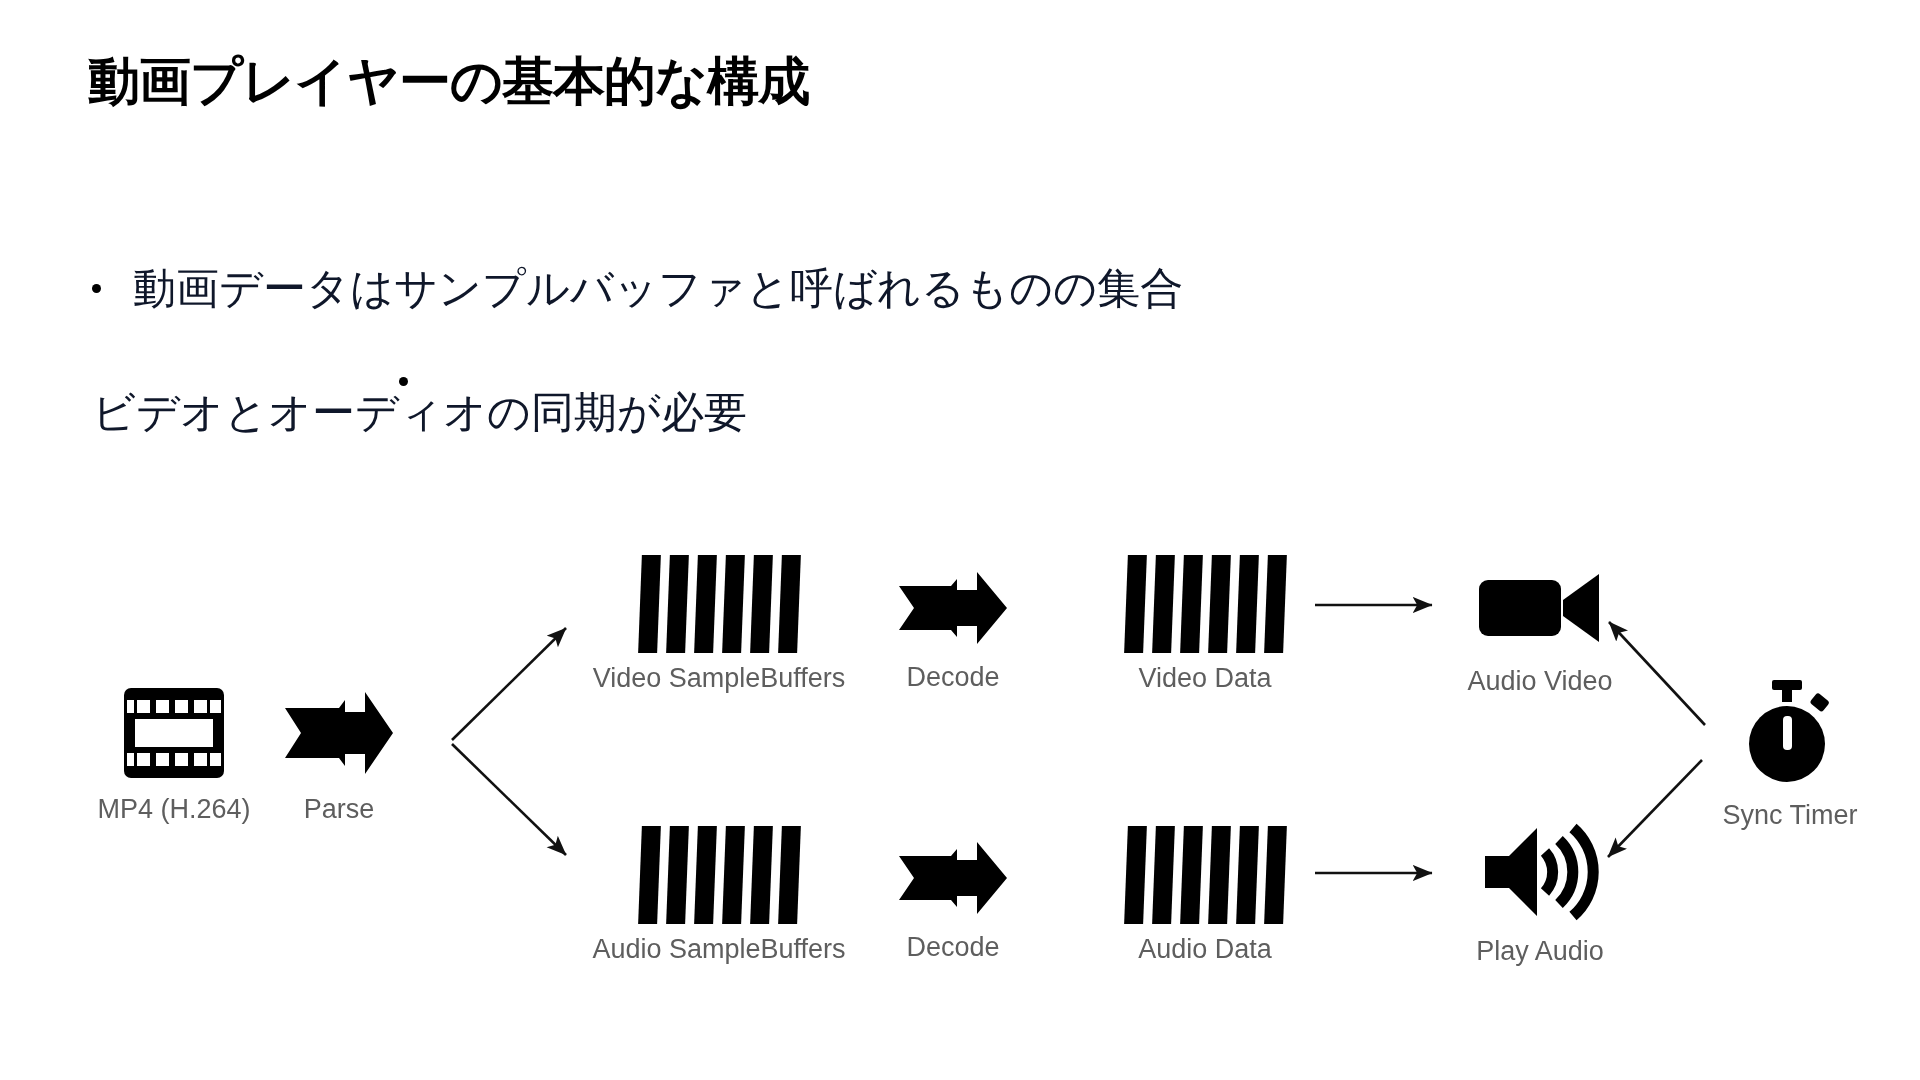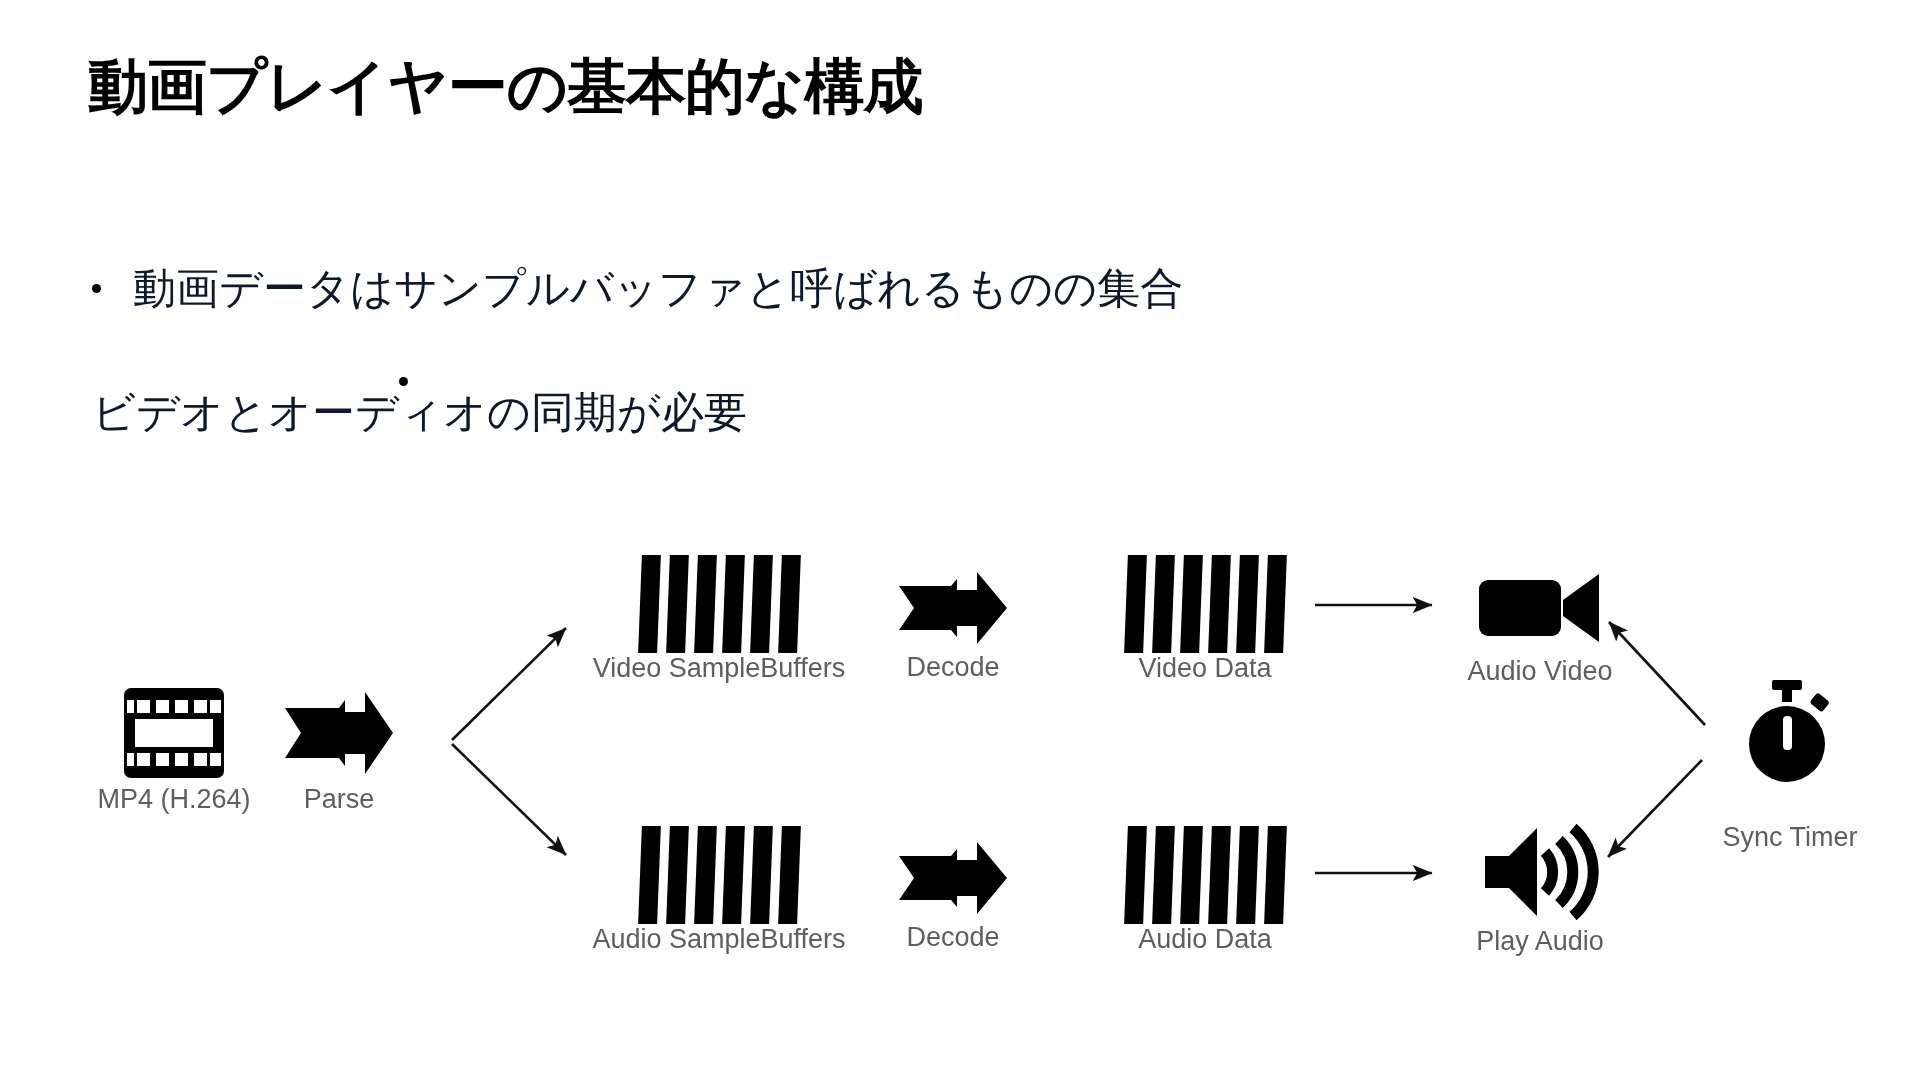--- a/index.html
+++ b/index.html
@@ -22,21 +22,21 @@
     width: 1920px;
     height: 1080px;
     background: #ffffff;
   }
 
   
   #title {
     position: absolute;
     left: 88px;
     top: 52px;
-    font-size: 60px;
+    font-size: 52px;
     font-weight: 700;
     letter-spacing: -1px;
     line-height: 1.15;
     color: #000000;
     white-space: nowrap;
   }
 
   
   .bullet-row {
     position: absolute;
@@ -81,21 +81,21 @@
   .node {
     position: absolute;
     display: flex;
     flex-direction: column;
     align-items: center;
   }
   .node-icon {
     display: block;
   }
   .node-label {
-    margin-top: 2px;
+    margin-top: 12px;
     font-size: 27px;
     color: #5e5e5e;
     white-space: nowrap;
     line-height: 1;
   }
 
   
   .bars {
     display: flex;
     align-items: flex-end;
@@ -272,21 +272,21 @@
           <span class="bar"></span>
           <span class="bar"></span>
           <span class="bar"></span>
           <span class="bar"></span>
           <span class="bar"></span>
         </span>
       </span>
       <span class="node-label">Audio Data</span>
     </div>
 
-    <div class="node" style="left:1700px; top:678px; width:180px;gap:32px;">
+    <div class="node" style="left:1700px; top:678px; width:180px;">
       <span class="node-icon">
         <svg width="112" height="108" viewBox="0 0 112 108">
           <rect x="38" y="2" width="30" height="10" rx="2" ry="2" fill="#000000"></rect>
           <rect x="48" y="8" width="10" height="16" fill="#000000"></rect>
           <rect x="78" y="18" width="16" height="13" rx="3" ry="3" fill="#000000" transform="rotate(40 86 24)"></rect>
           <circle cx="53" cy="66" r="38" fill="#000000"></circle>
           <rect x="49" y="38" width="9" height="34" rx="4" ry="4" fill="#ffffff"></rect>
         </svg>
       </span>
       <span class="node-label">Sync Timer</span>

